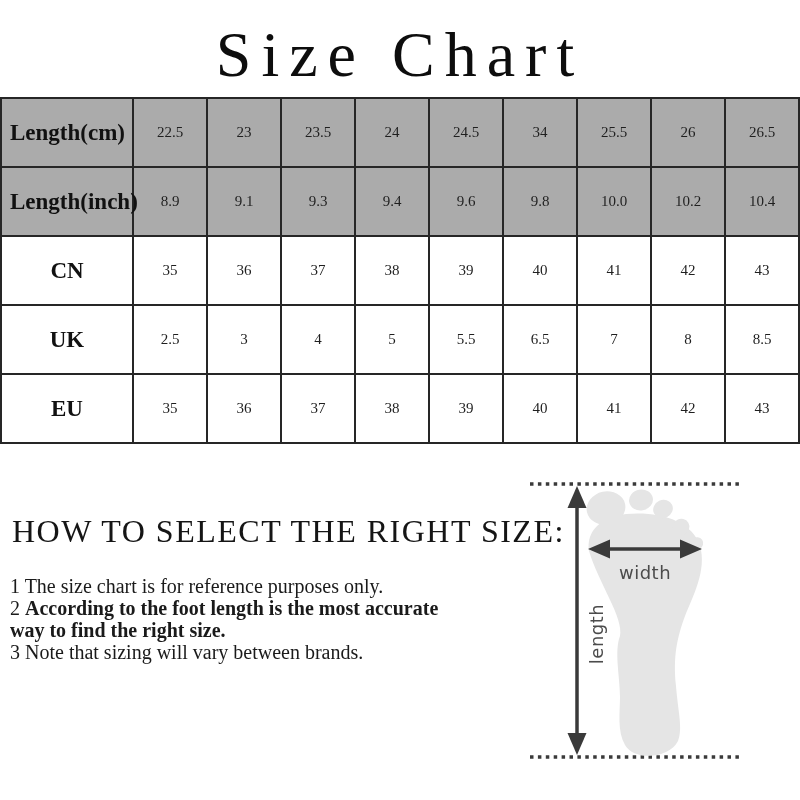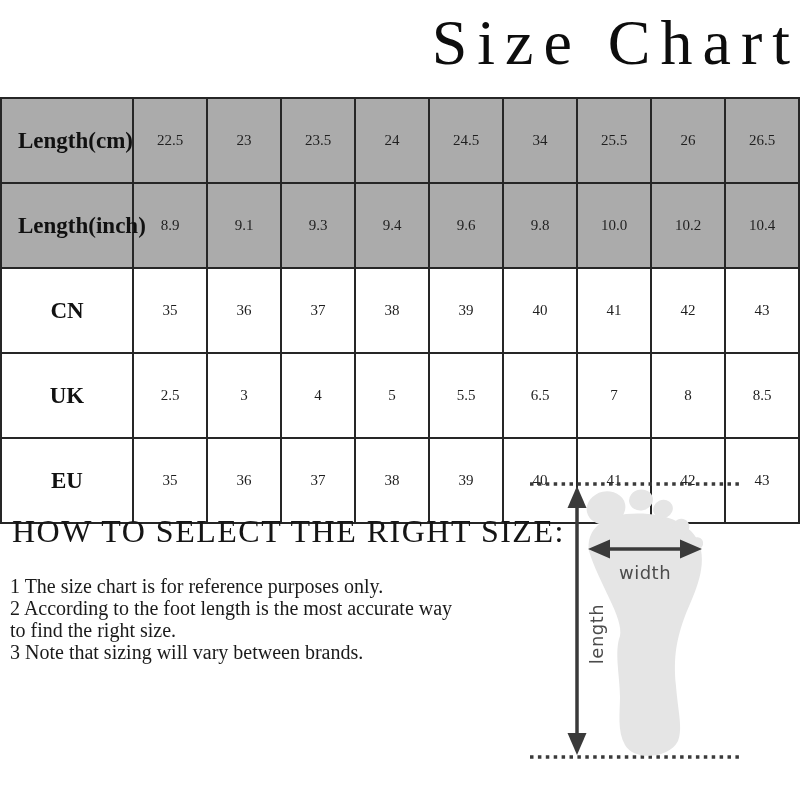--- a/index.html
+++ b/index.html
@@ -3,47 +3,47 @@
 <meta charset="utf-8">
 <style>
   html, body { margin: 0; padding: 0; background: #ffffff; }
   #stage {
     position: relative; width: 800px; height: 800px;
     background: #ffffff; overflow: hidden;
     font-family: "Liberation Serif", serif;
   }
 
   .page-title {
-    position: absolute; top: 8px; left: 0; width: 100%;
-    text-align: right; font-size: 64px; line-height: 1.1;
+    position: absolute; top: 20px; left: 0; width: 100%;
+    text-align: center; font-size: 64px; line-height: 1.1;
     letter-spacing: 10px; color: #0d0d0d; white-space: nowrap;
   }
 
   table.size-table {
     position: absolute; top: 97px; left: 0; width: 800px;
     border-collapse: collapse; table-layout: fixed;
   }
   .size-table th, .size-table td {
-    border: 2px solid #262626; height: 51px; padding: 16px;
+    border: 2px solid #262626; height: 51px; padding: 8px;
     text-align: center; vertical-align: middle; background: #ffffff;
   }
   .size-table th { font-size: 23px; font-weight: bold; color: #111111; }
   .size-table td { font-size: 15px; color: #1f1f1f; }
   .size-table tr.shaded th, .size-table tr.shaded td { background: #ababab; }
   col.label-col { width: 132px; }
 
   .howto-heading {
     position: absolute; top: 513px; left: 12px;
     font-size: 32px; letter-spacing: 1.5px; color: #151515; white-space: nowrap;
   }
   .howto-list {
     position: absolute; top: 575px; left: 10px; width: 446px;
     font-size: 20px; line-height: 22px; color: #1a1a1a;
   }
-  .howto-item .bold { font-weight: normal; }
+  .howto-item .bold { font-weight: bold; }
 
   .foot-diagram { position: absolute; left: 520px; top: 460px; }
   .diagram-label {
     font-family: "DejaVu Sans", sans-serif; font-size: 18px;
     fill: #4c4c4c; letter-spacing: 0.5px;
   }
 </style>
 </head>
 <body>
 

